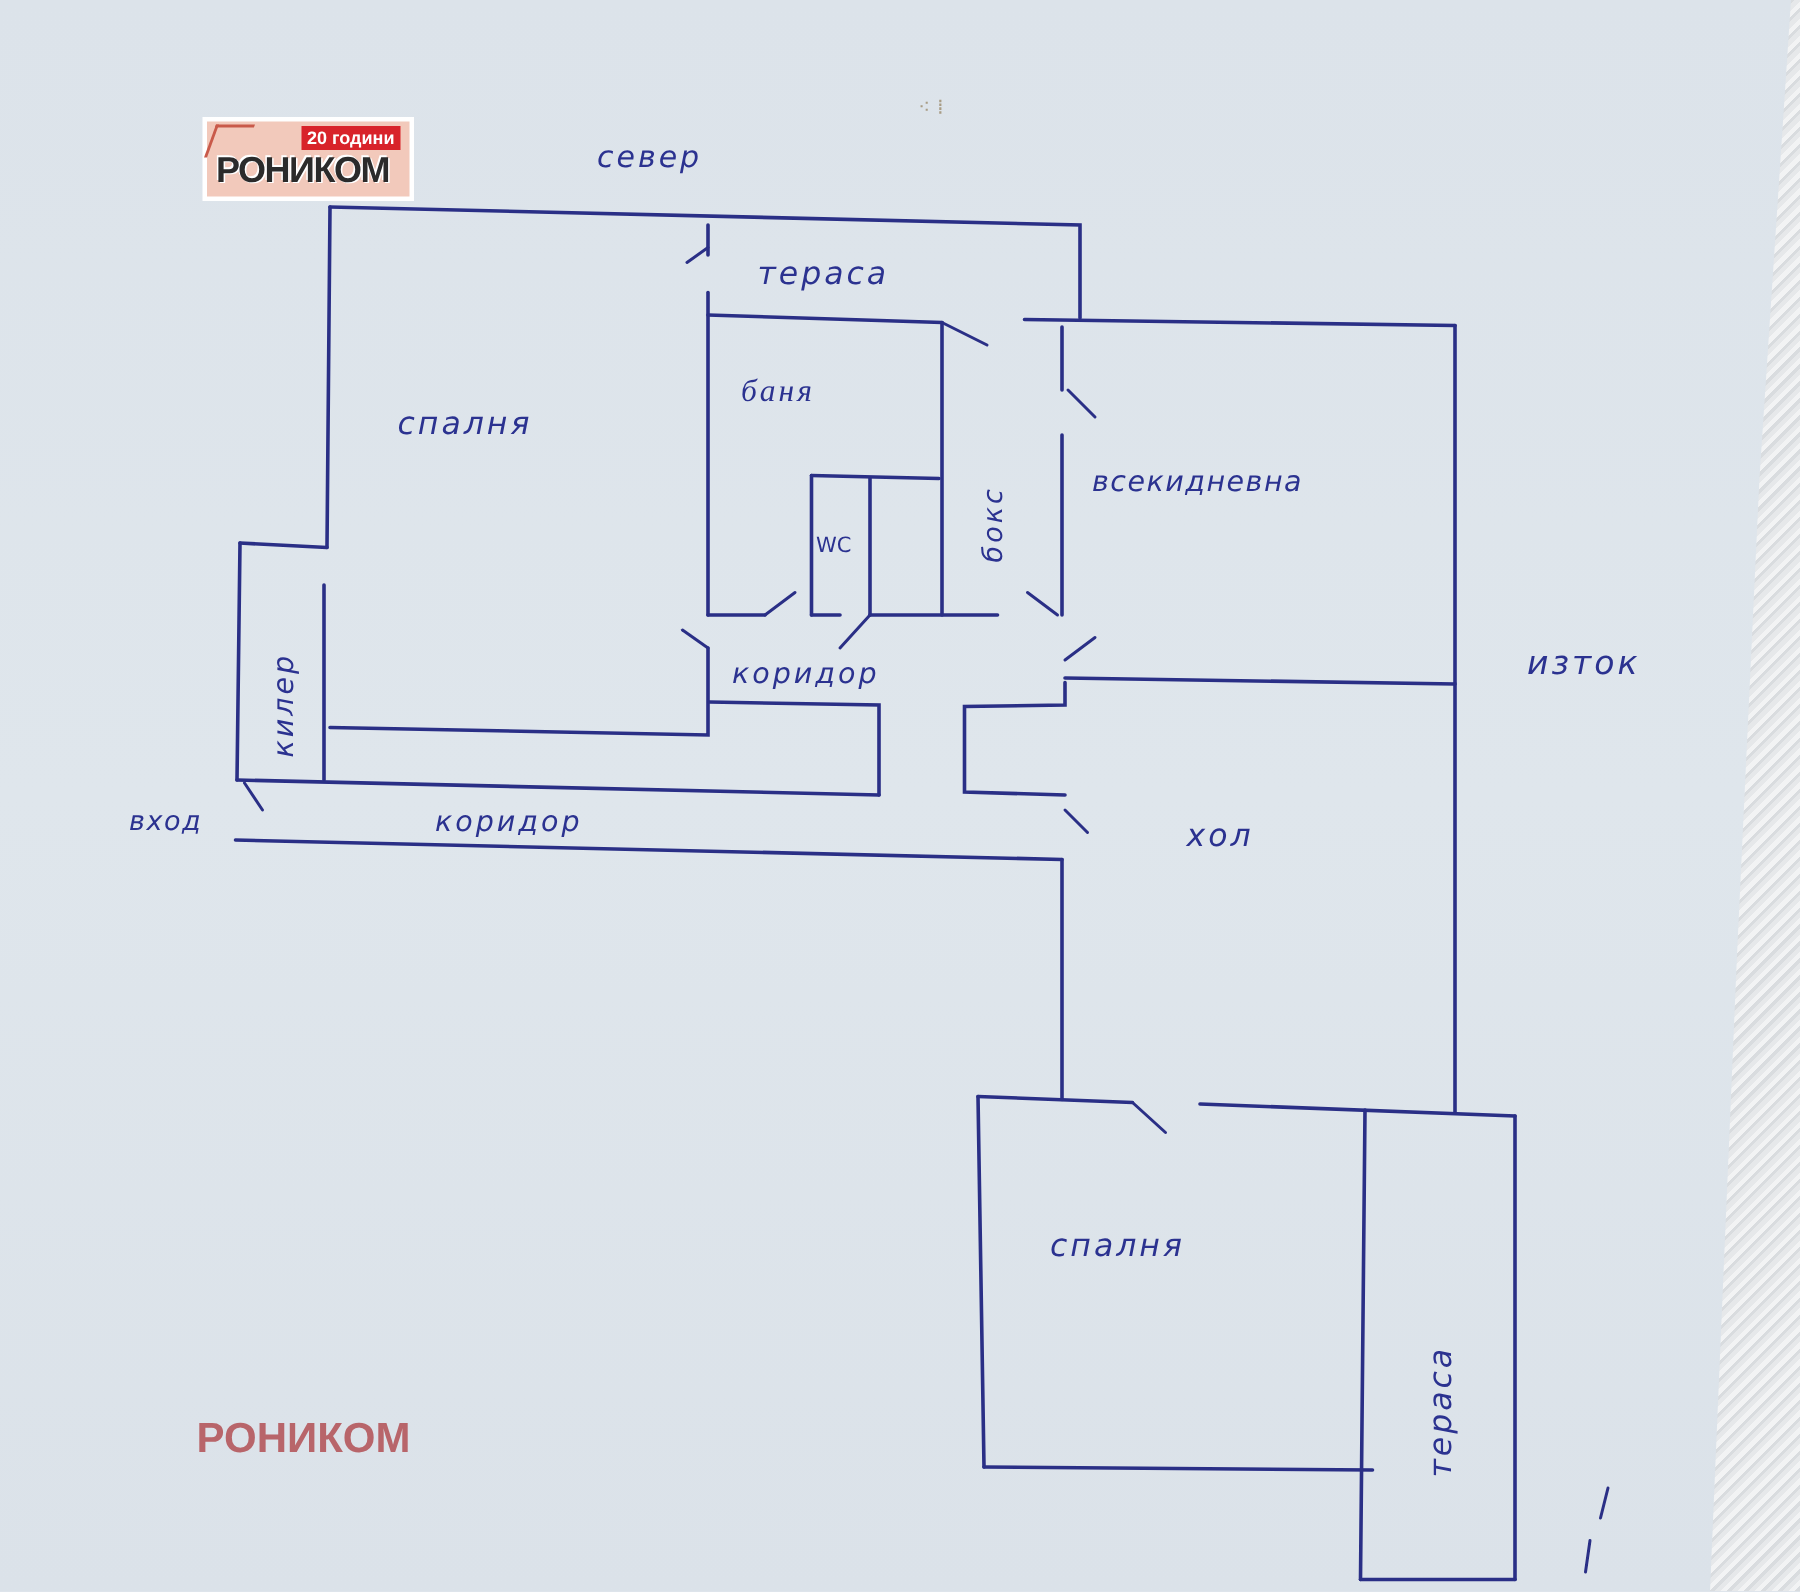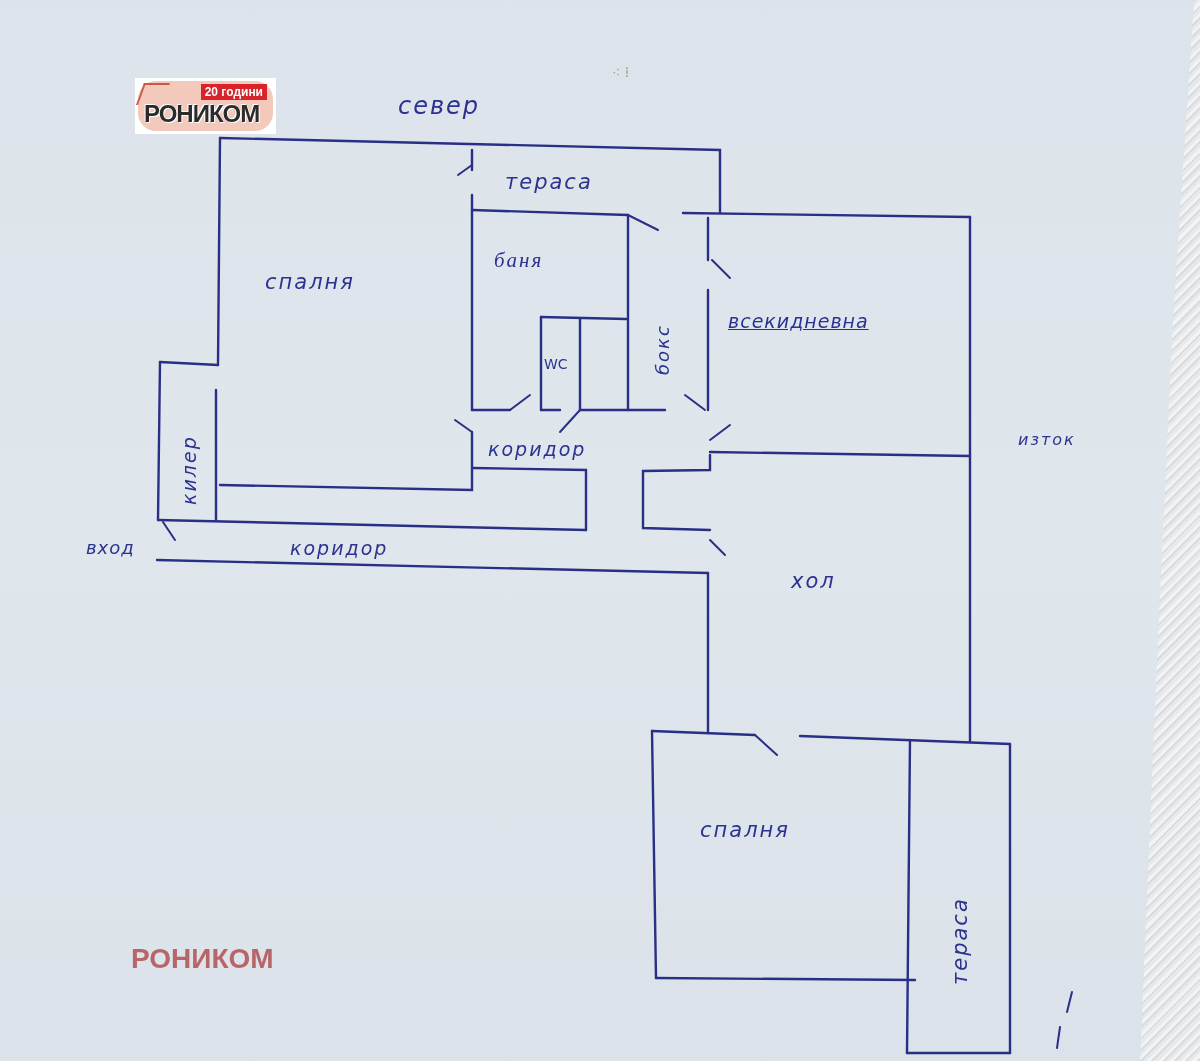--- a/index.html
+++ b/index.html
@@ -24,21 +24,21 @@
       position: absolute; color: #2b3290;
       font-family: "DejaVu Sans", sans-serif; font-size: 21px; letter-spacing: 2px;
       white-space: nowrap; font-style: italic;
     }
     .vert { transform-origin: left top; transform: rotate(-90deg); }
     .logo {
       position: absolute; left: 135px; top: 78px; width: 141px; height: 56px;
       background: #ffffff; box-sizing: border-box; padding: 3px;
     }
     .logo-inner {
-      width: 100%; height: 100%; background: #f2c9bb; position: relative; border-radius: 18px;
+      width: 100%; height: 100%; background: #f2c9bb; position: relative;
     }
     .logo-badge {
       position: absolute; right: 6px; top: 3px; background: #d8232a; color: #fff;
       font-family: "Liberation Sans", sans-serif; font-weight: bold; font-size: 12px;
       padding: 1px 4px; line-height: 14px;
     }
     .logo-name {
       position: absolute; left: 6px; top: 20px; color: #2b2b2b;
       font-family: "Liberation Sans", sans-serif; font-weight: bold; font-size: 24px;
       letter-spacing: -1px; line-height: 26px;
@@ -125,30 +125,30 @@
 <div class="logo">
   <div class="logo-inner">
     <div class="logo-roof"></div>
     <div class="logo-badge">20 години</div>
     <div class="logo-name">РОНИКОМ</div>
   </div>
 </div>
 
 <div class="smudge">⁖ ⁞</div>
 
-<div class="lbl" style="left:398px; top:92px; font-size:24px;">север</div>
-<div class="lbl" style="left:1018px; top:430px; font-size:16px;">изток</div>
+<div class="lbl" style="left:398px; top:92px; font-size:20px;">север</div>
+<div class="lbl" style="left:1018px; top:430px; font-size:22px;">изток</div>
 
 <div class="lbl" style="left:265px; top:270px;">спалня</div>
 <div class="lbl" style="left:505px; top:170px;">тераса</div>
 <div class="lbl" style="left:494px; top:248px;font-family:Liberation Serif, serif;">баня</div>
 <div class="lbl" style="left:544px; top:356px; font-size:14px; letter-spacing:0; font-style:normal;">WC</div>
 <div class="lbl vert" style="left:652px; top:375px; font-size:18px;">бокс</div>
-<div class="lbl" style="left:728px; top:310px; font-size:19px; letter-spacing:1px;text-decoration:underline;">всекидневна</div>
+<div class="lbl" style="left:728px; top:310px; font-size:19px; letter-spacing:1px;">всекидневна</div>
 <div class="lbl vert" style="left:178px; top:505px; font-size:19px;">килер</div>
 <div class="lbl" style="left:488px; top:438px; font-size:19px;">коридор</div>
 <div class="lbl" style="left:290px; top:537px; font-size:19px;">коридор</div>
 <div class="lbl" style="left:86px; top:537px; font-size:18px; letter-spacing:1px;font-style:italic;">вход</div>
-<div class="lbl" style="left:791px; top:545px;margin-top:24px;">хол</div>
+<div class="lbl" style="left:791px; top:545px;">хол</div>
 <div class="lbl" style="left:700px; top:818px;">спалня</div>
 <div class="lbl vert" style="left:948px; top:985px; font-size:21px;">тераса</div>
 
 <div class="watermark">РОНИКОМ</div>
 
 </body></html>

